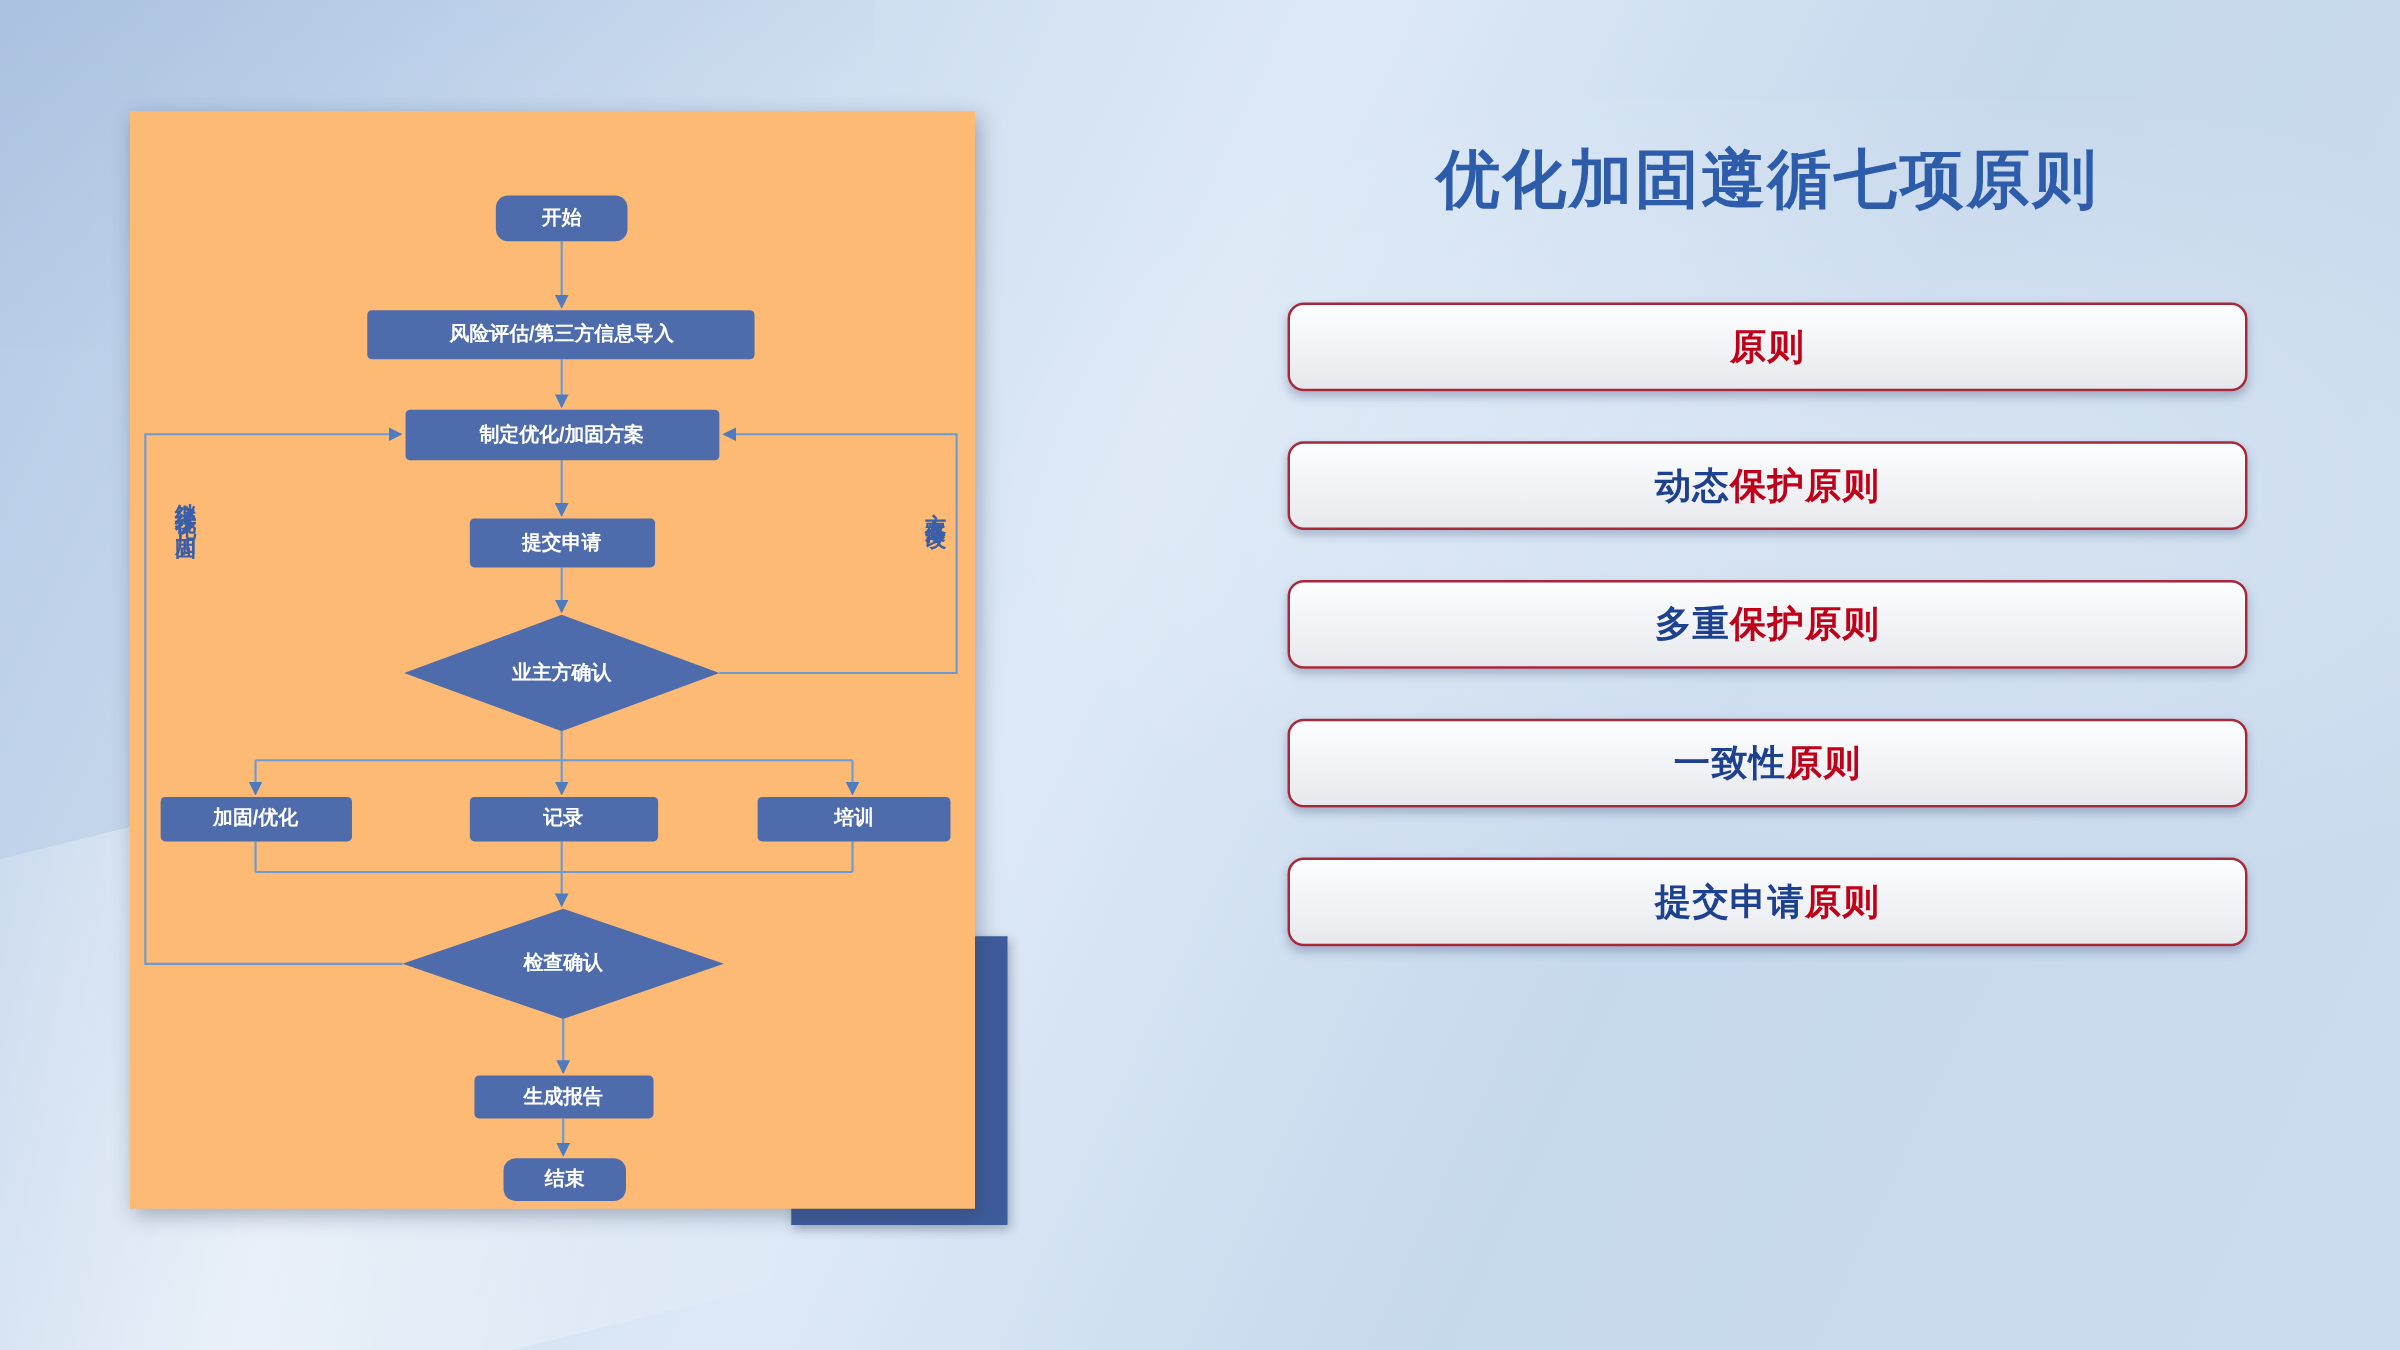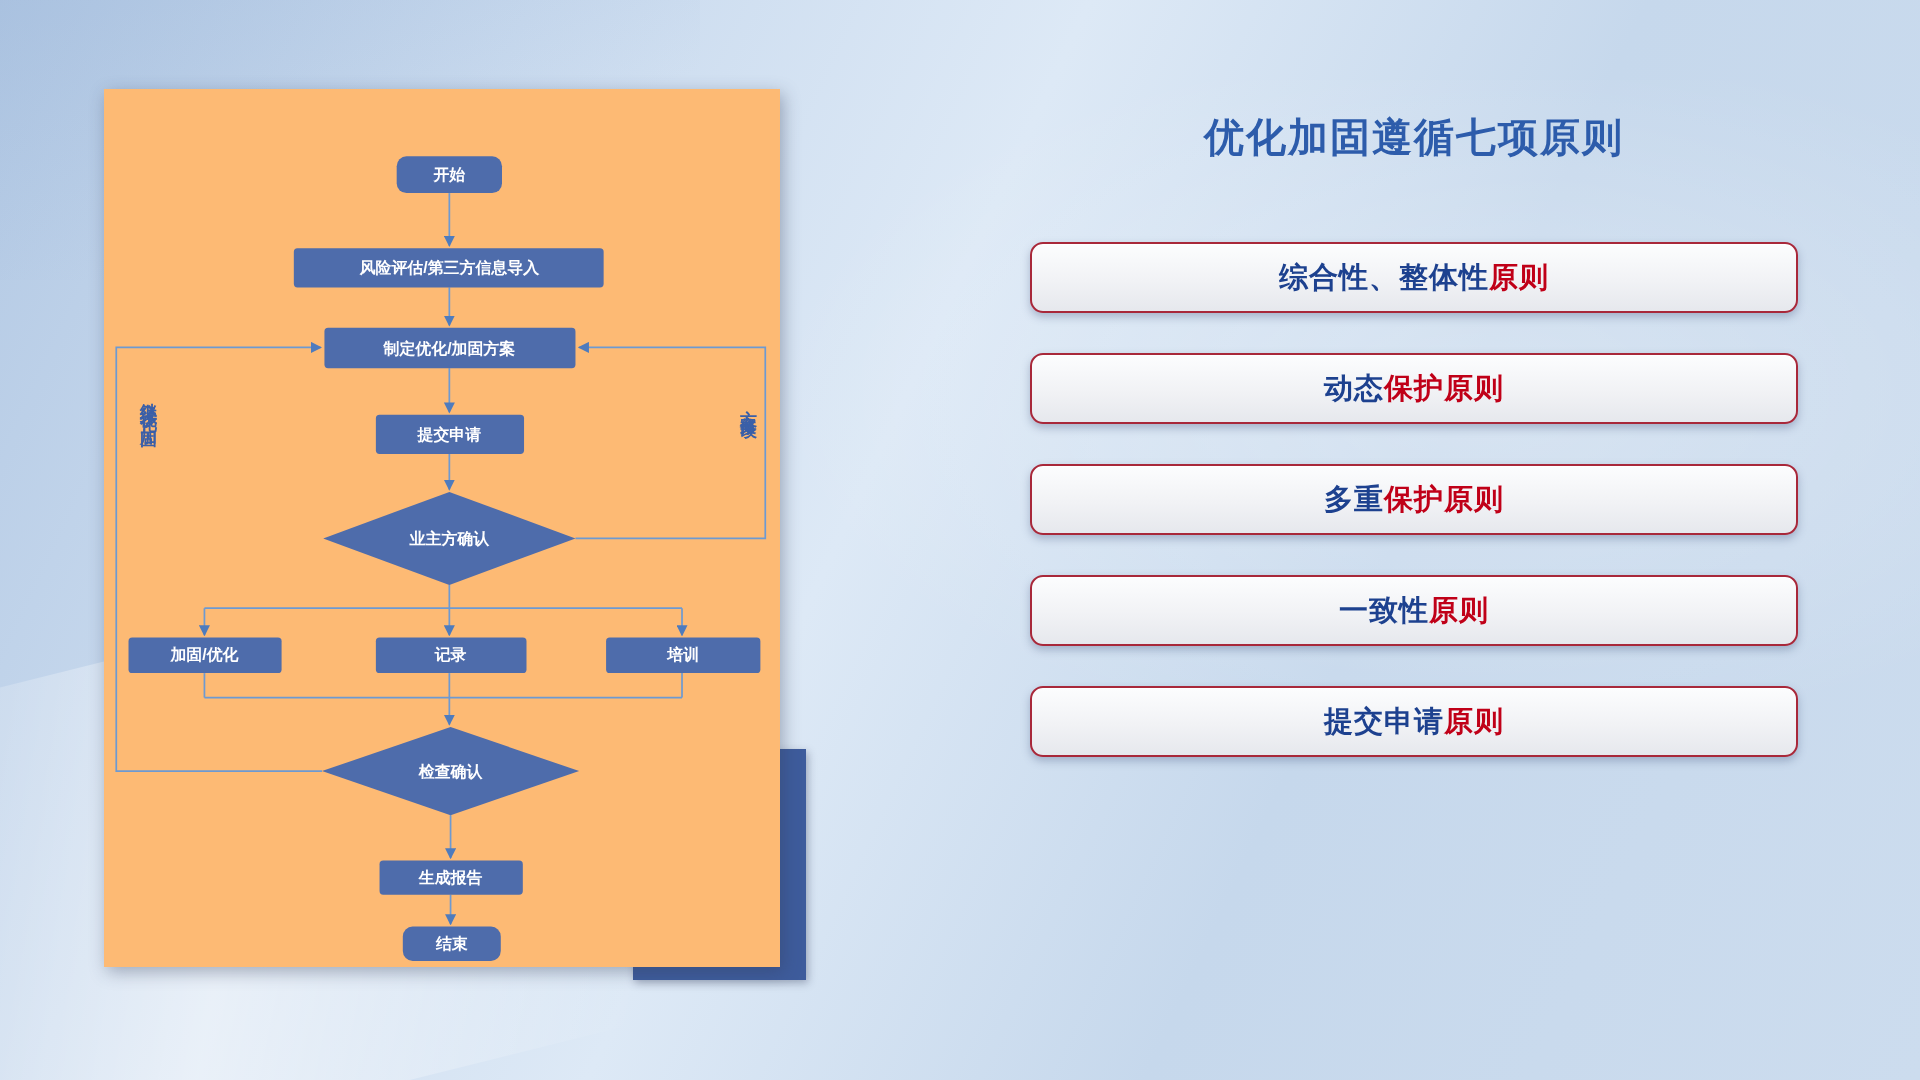--- a/index.html
+++ b/index.html
@@ -51,21 +51,21 @@
     font-size:17px; font-weight:bold; letter-spacing:4px;
     color:var(--flow-label-blue,#3a5fa8);
   }
   .v-label.left  { left:33px;  top:300px; height:180px; }
   .v-label.right { left:633px; top:308px; height:110px; }
 
   
   .slide-title {
     position:absolute; left:1030px; top:110px; width:768px;
     text-align:center;
-    font-size:40px; font-weight:bold; letter-spacing:2px;
+    font-size:51px; font-weight:bold; letter-spacing:2px;
     color:var(--accent-blue,#2d5cab);
   }
   .principles {
     position:absolute; left:1030px; top:242px; width:768px;
   }
   .principle-box {
     width:768px; height:71px; margin-bottom:40px;
     border:2px solid var(--principle-border,#a8283a);
     border-radius:13px;
     background:linear-gradient(180deg,#fcfdfe 0%,#f1f2f5 55%,#e6e8ed 100%);
@@ -175,21 +175,20 @@
   </svg>
 
   <div class="v-label left">继续优化/加固</div>
   <div class="v-label right">方案修改</div>
 </div>
 
 <div class="slide-title">优化加固遵循七项原则</div>
 
 <div class="principles">
   <div class="principle-box">
-    <span class="p-blue">综合性、整体性</span>
       <span class="p-red">原则</span>
   </div>
   <div class="principle-box">
     <span class="p-blue">动态</span>
       <span class="p-red">保护原则</span>
   </div>
   <div class="principle-box">
     <span class="p-blue">多重</span>
       <span class="p-red">保护原则</span>
   </div>

